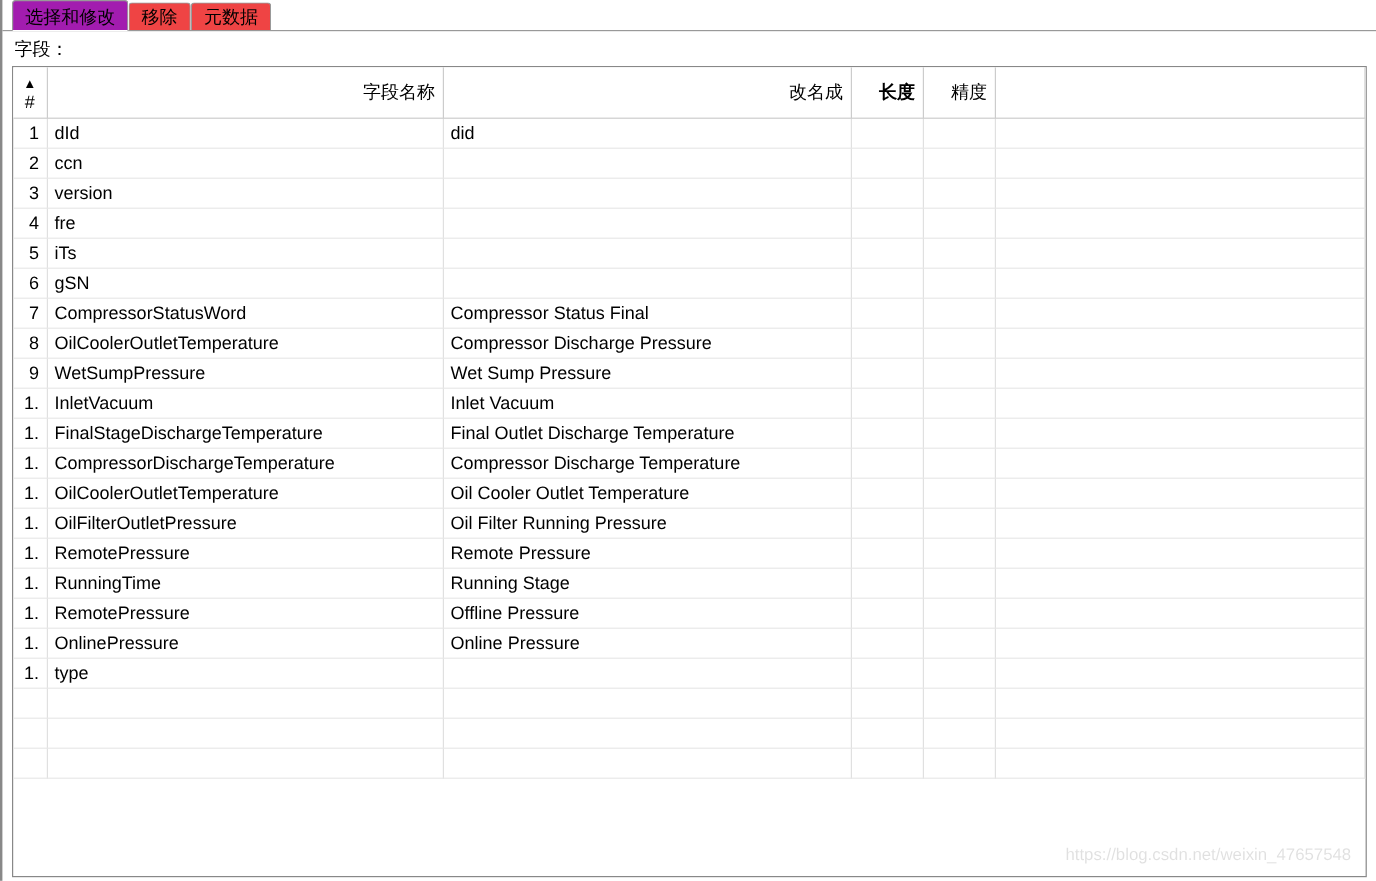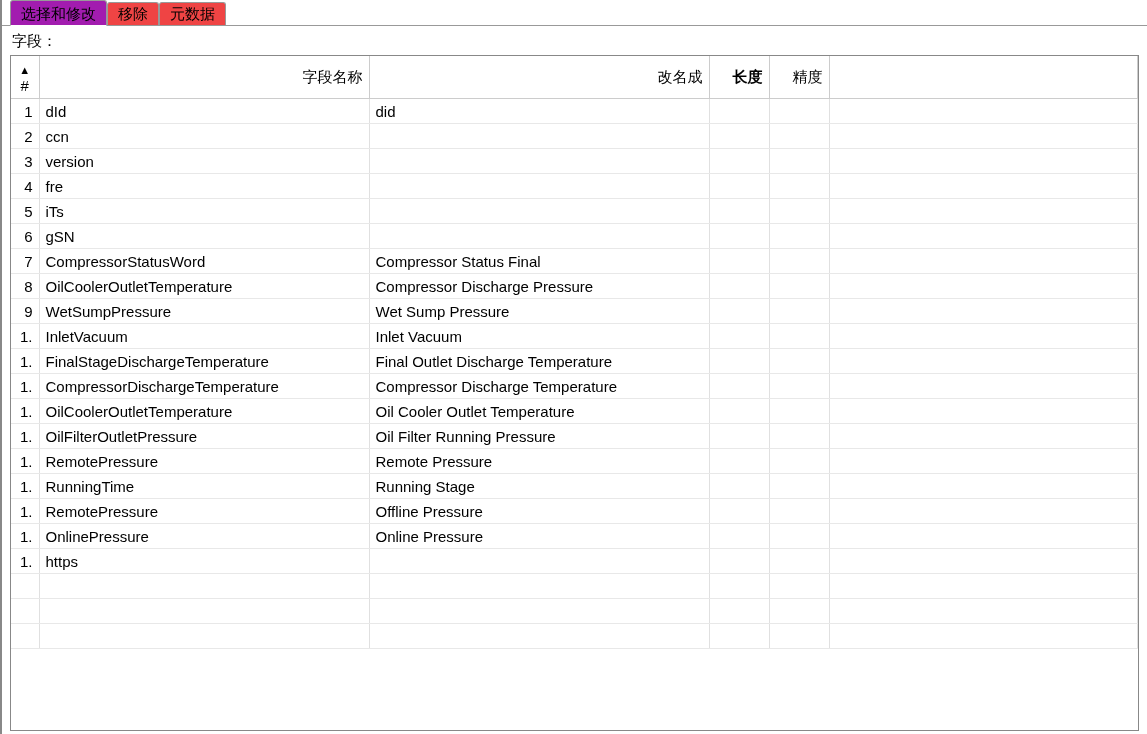--- a/index.html
+++ b/index.html
@@ -282,21 +282,21 @@
           <tr>
             <td class="col-index">1.</td>
             <td class="col-field">OnlinePressure</td>
             <td class="col-rename">Online Pressure</td>
             <td class="col-length"></td>
             <td class="col-precision"></td>
             <td class="col-extra"></td>
           </tr>
           <tr>
             <td class="col-index">1.</td>
-            <td class="col-field">https</td>
+            <td class="col-field">type</td>
             <td class="col-rename"></td>
             <td class="col-length"></td>
             <td class="col-precision"></td>
             <td class="col-extra"></td>
           </tr>
           <tr>
             <td class="col-index">&nbsp;</td>
             <td class="col-field">&nbsp;</td>
             <td class="col-rename">&nbsp;</td>
             <td class="col-length">&nbsp;</td>
@@ -314,14 +314,15 @@
           <tr>
             <td class="col-index">&nbsp;</td>
             <td class="col-field">&nbsp;</td>
             <td class="col-rename">&nbsp;</td>
             <td class="col-length">&nbsp;</td>
             <td class="col-precision">&nbsp;</td>
             <td class="col-extra">&nbsp;</td>
           </tr>
         </tbody>
     </table>
+    <div class="watermark">https://blog.csdn.net/weixin_47657548</div>
   </div>
 </div>
 
 </body></html>

